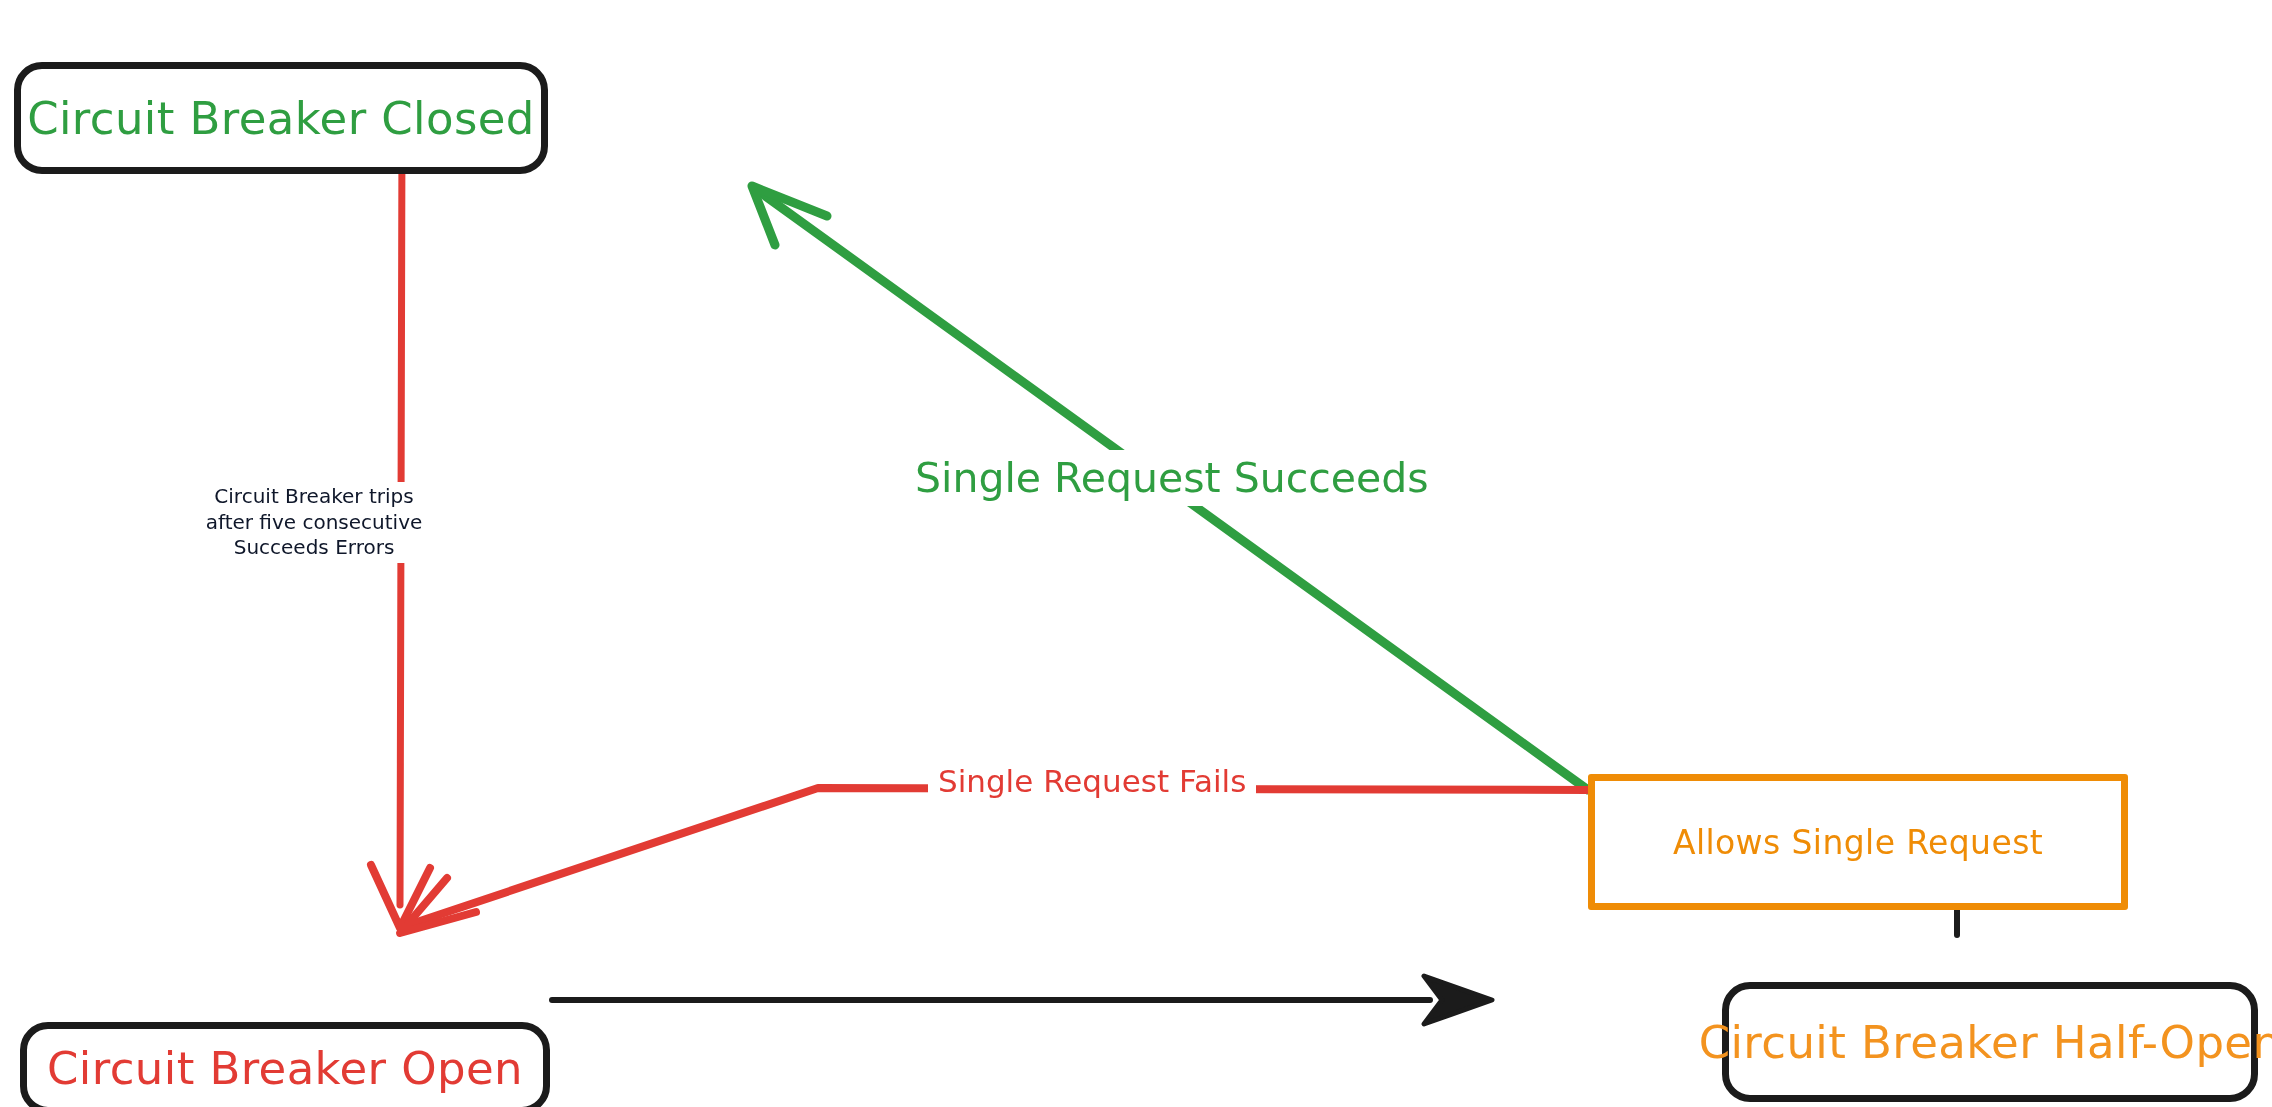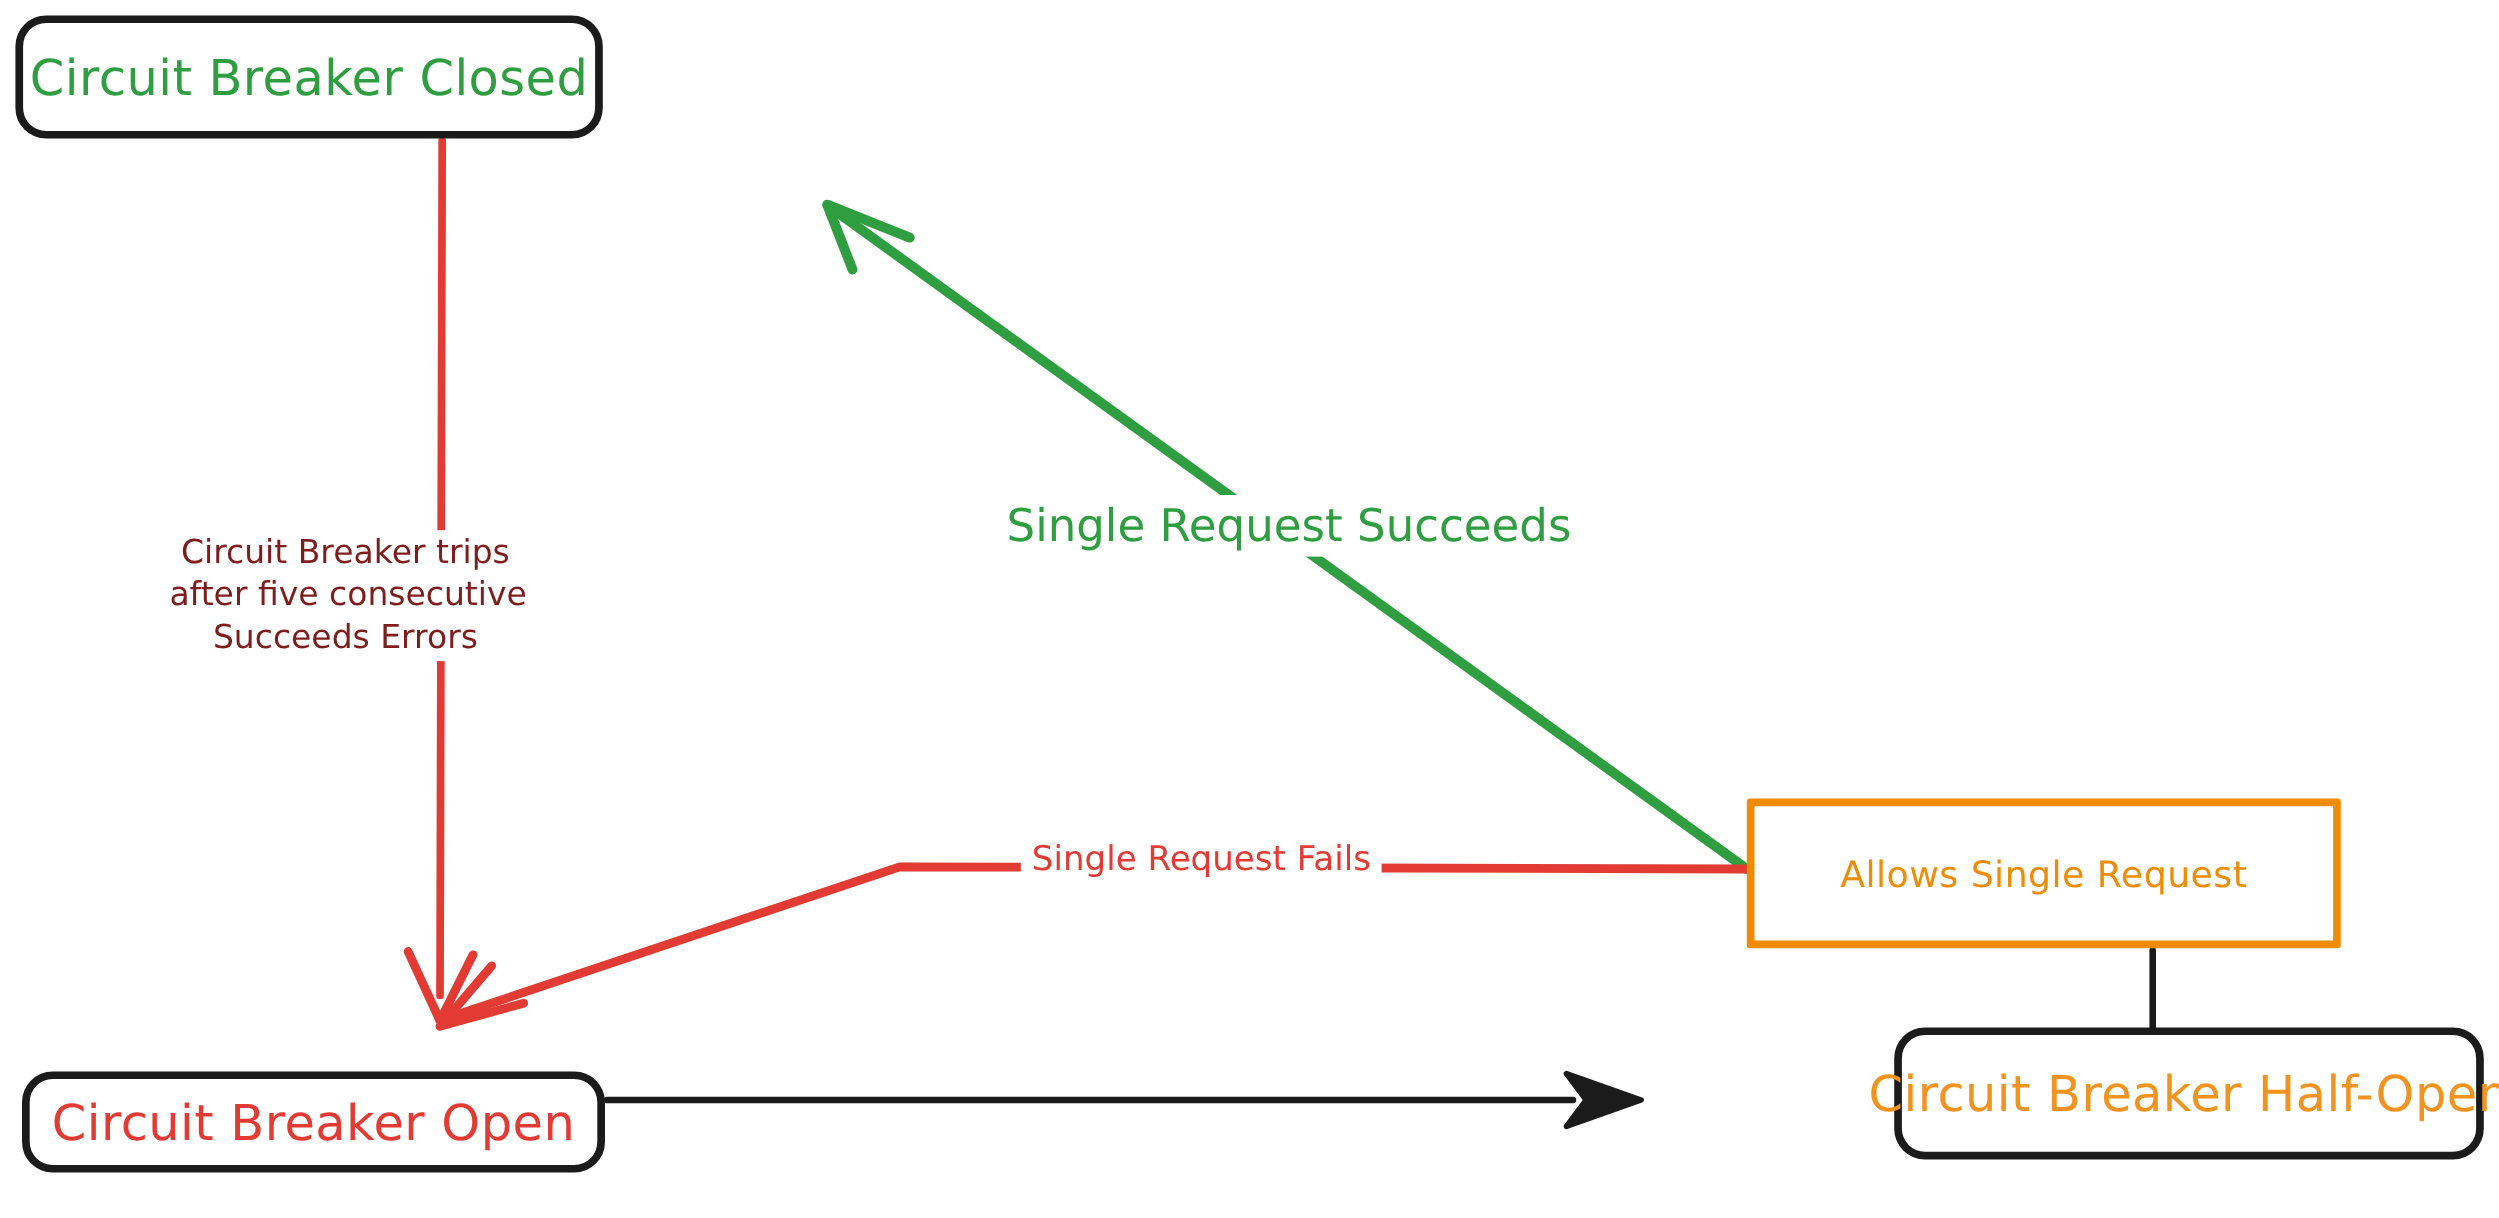--- a/index.html
+++ b/index.html
@@ -27,20 +27,21 @@
   }
   .node {
     position: absolute;
     box-sizing: border-box;
     display: flex;
     align-items: center;
     justify-content: center;
     background: #ffffff;
     border-radius: 28px;
     z-index: 3;
+    margin-top: 48px;
   }
   .node-black {
     border: 7px solid #1b1b1b;
   }
   .node-orange {
     border: 7px solid #ef8c06;
     border-radius: 3px;
   }
   .node-label {
     font-family: "DejaVu Sans", sans-serif;
@@ -82,22 +83,22 @@
     position: absolute;
     font-family: "DejaVu Sans", sans-serif;
     text-align: center;
     white-space: nowrap;
     z-index: 4;
     background: #ffffff;
     line-height: 1.28;
   }
   #label-trips {
     left: 150px; top: 482px; width: 320px;
-    color: #7f1d1d;
-    font-size: 30px;
+    color: #0f172a;
+    font-size: 20px;
     padding: 2px 4px;
   }
   #label-succeeds {
     left: 905px; top: 450px;
     color: #2f9e41;
     font-size: 41px;
     padding: 2px 10px;
   }
   #label-fails {
     left: 928px; top: 760px;

